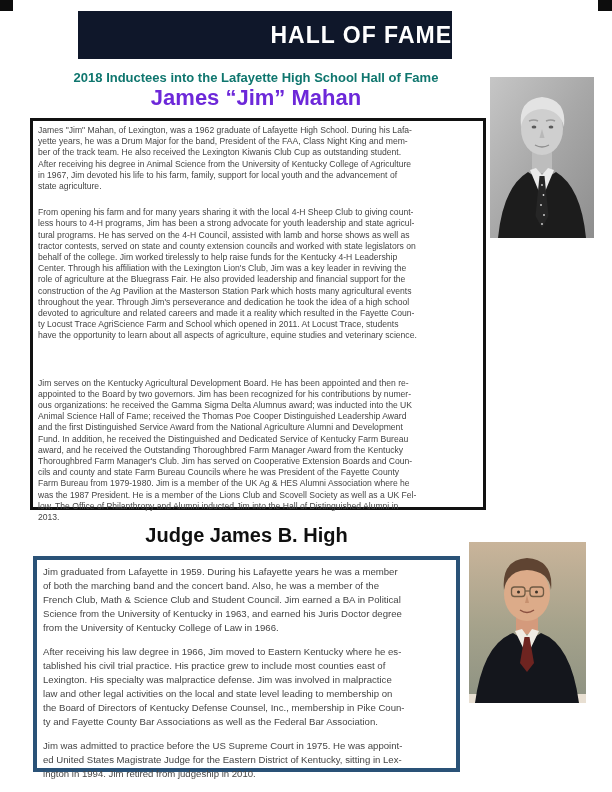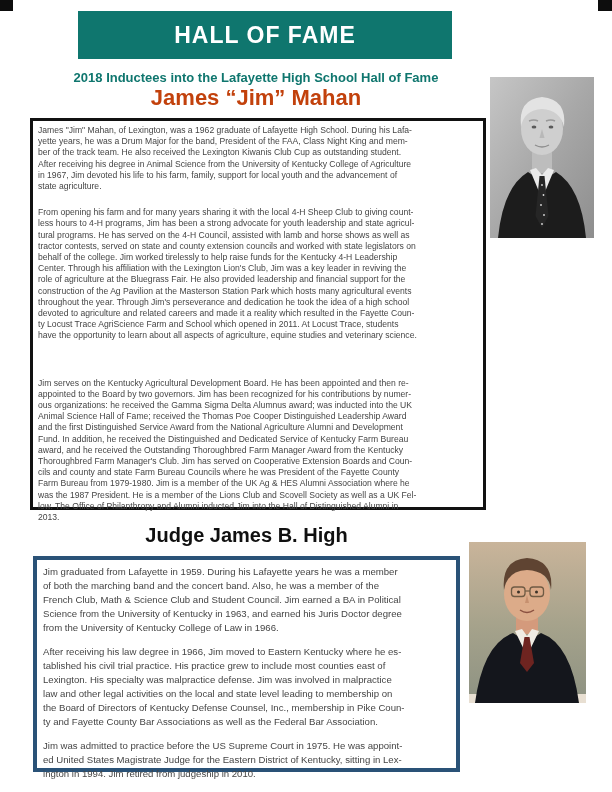--- a/index.html
+++ b/index.html
@@ -9,31 +9,31 @@
     background:#ffffff;
     font-family:"Liberation Sans", sans-serif;
     overflow:hidden;
   }
   .corner{position:absolute;top:0;height:11px;background:#0d0d0d;}
   .corner.left{left:0;width:13px;}
   .corner.right{right:0;width:14px;}
 
   .header-bar{
     position:absolute;left:78px;top:11px;width:374px;height:48px;
-    background:#0f766e;color:#ffffff;
-    display:flex;align-items:center;justify-content:center;
+    background:#0f172a;color:#ffffff;
+    display:flex;align-items:center;justify-content:flex-end;
     font-size:23px;font-weight:bold;letter-spacing:1px;
   }
   .subtitle{
     position:absolute;left:20px;top:70px;width:472px;
     text-align:center;font-size:13px;font-weight:bold;color:#0f766e;
   }
   .mahan-name{
     position:absolute;left:20px;top:85px;width:472px;
-    text-align:center;font-size:22px;font-weight:bold;color:#c2410c;
+    text-align:center;font-size:22px;font-weight:bold;color:#6d28d9;
   }
   .mahan-box{
     position:absolute;left:30px;top:118px;width:456px;height:392px;
     box-sizing:border-box;border:3px solid #111111;
     padding:4px 5px;
   }
   .mahan-box p{
     margin:0 0 15px 0;
     font-size:8.6px;line-height:11.2px;color:#454545;
     white-space:pre-line;

